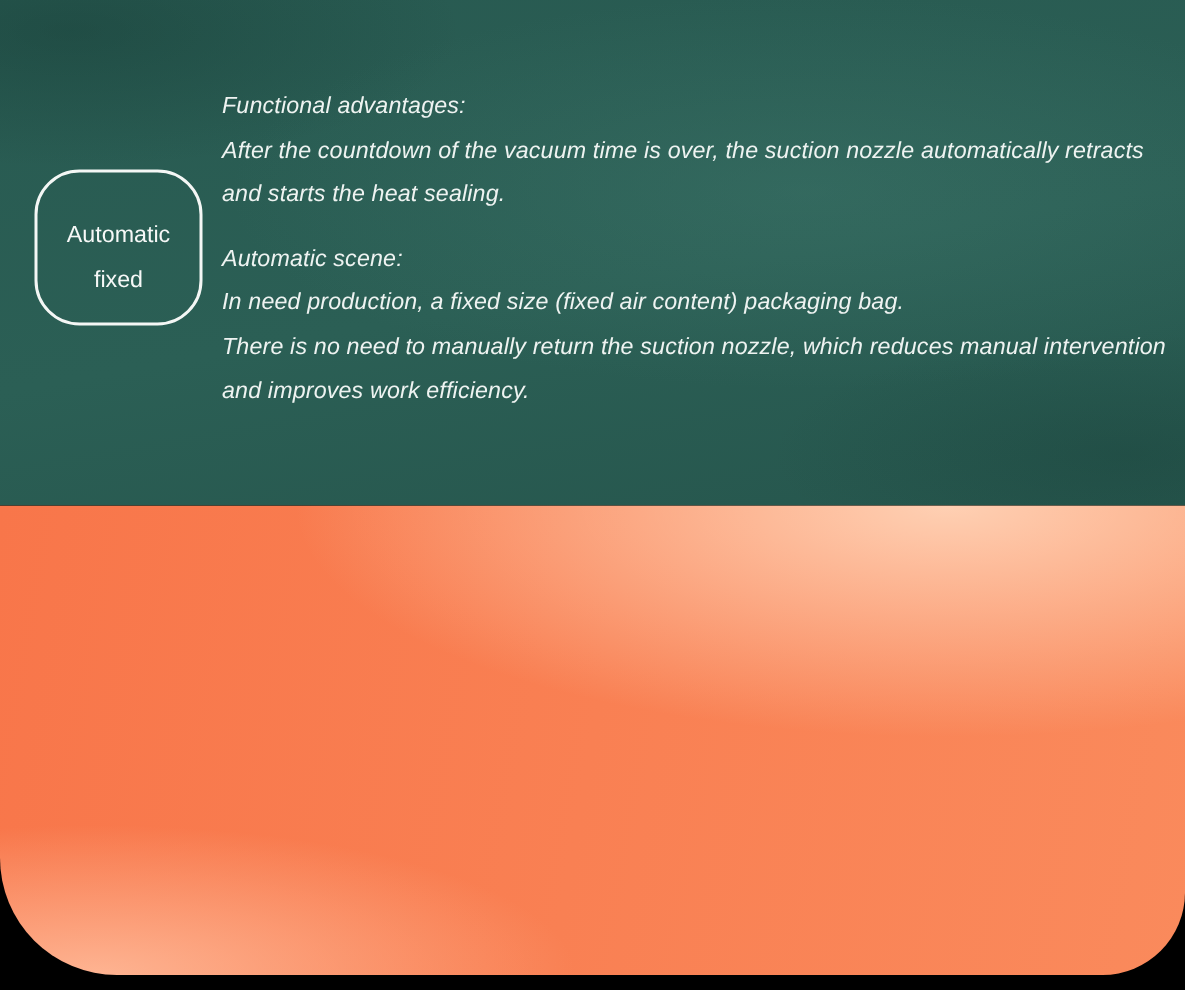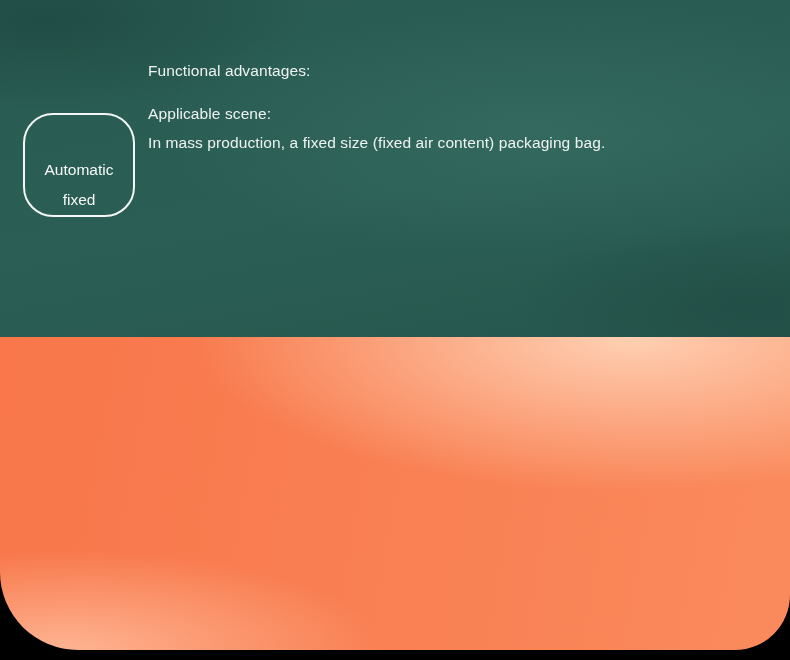--- a/index.html
+++ b/index.html
@@ -28,38 +28,42 @@
   }
   .badge {
     position: absolute; box-sizing: border-box;
     display: flex; flex-direction: column; align-items: center; justify-content: center;
     text-align: center; font-size: 15.5px;
   }
   .badge-auto {
     left: 23px; top: 113px; width: 112px; height: 104px;
     border: 2.5px solid var(--badge-auto-border, #f4f7f5);
     border-radius: 30px; color: #f6f8f7;
-    line-height: 30px; padding-top: 14px; justify-content: flex-end;
+    line-height: 30px; padding-top: 14px;
   }
-  .text-col { position: absolute; font-size: 15.5px; letter-spacing: 0.1px; }
+  .text-col { position: absolute; font-size: 15.5px; letter-spacing: 0.1px; font-style: italic; }
   .text-col .line { line-height: 29.5px; white-space: pre; }
   .top-col { left: 148px; top: 56px; color: var(--top-text, #eef3f1); }
   .gap-top { margin-top: 13px; }
 </style>
 </head>
 <body>
 
 <div class="panel panel-green">
   <div class="badge badge-auto">
     <div>Automatic</div>
     <div>fixed</div>
   </div>
   <div class="text-col top-col">
     <div class="line">Functional advantages:</div>
-    <div class="line gap-top">Applicable scene:</div>
-    <div class="line">In mass production, a fixed size (fixed air content) packaging bag.</div>
+    <div class="line">After the countdown of the vacuum time is over, the suction nozzle automatically retracts</div>
+    <div class="line">and starts the heat sealing.</div>
+    <div class="line gap-top">Automatic scene:</div>
+    <div class="line">In need production, a fixed size (fixed air content) packaging bag.</div>
+    <div class="line">There is no need to manually return the suction nozzle, which reduces manual intervention</div>
+    <div class="line">and improves work efficiency.</div>
   </div>
 </div>
 
 <div class="panel panel-orange">
   
   
 </div>
 
 </body></html>

